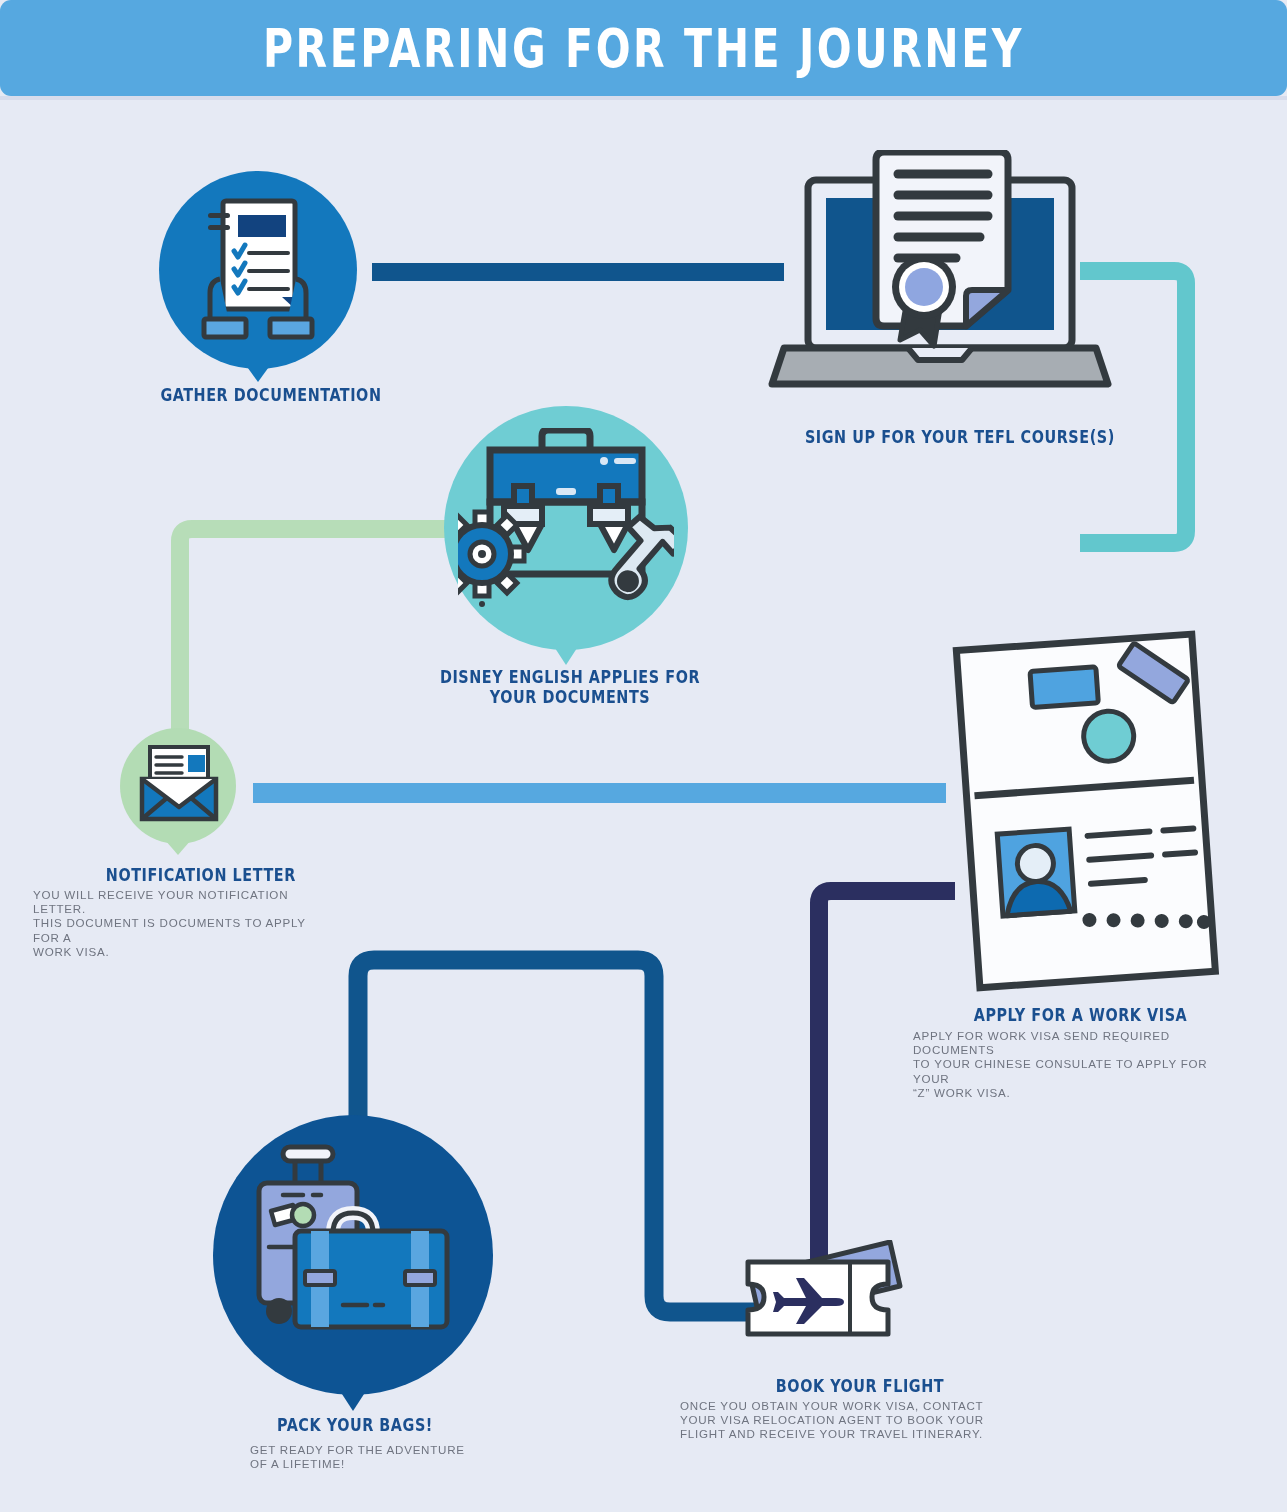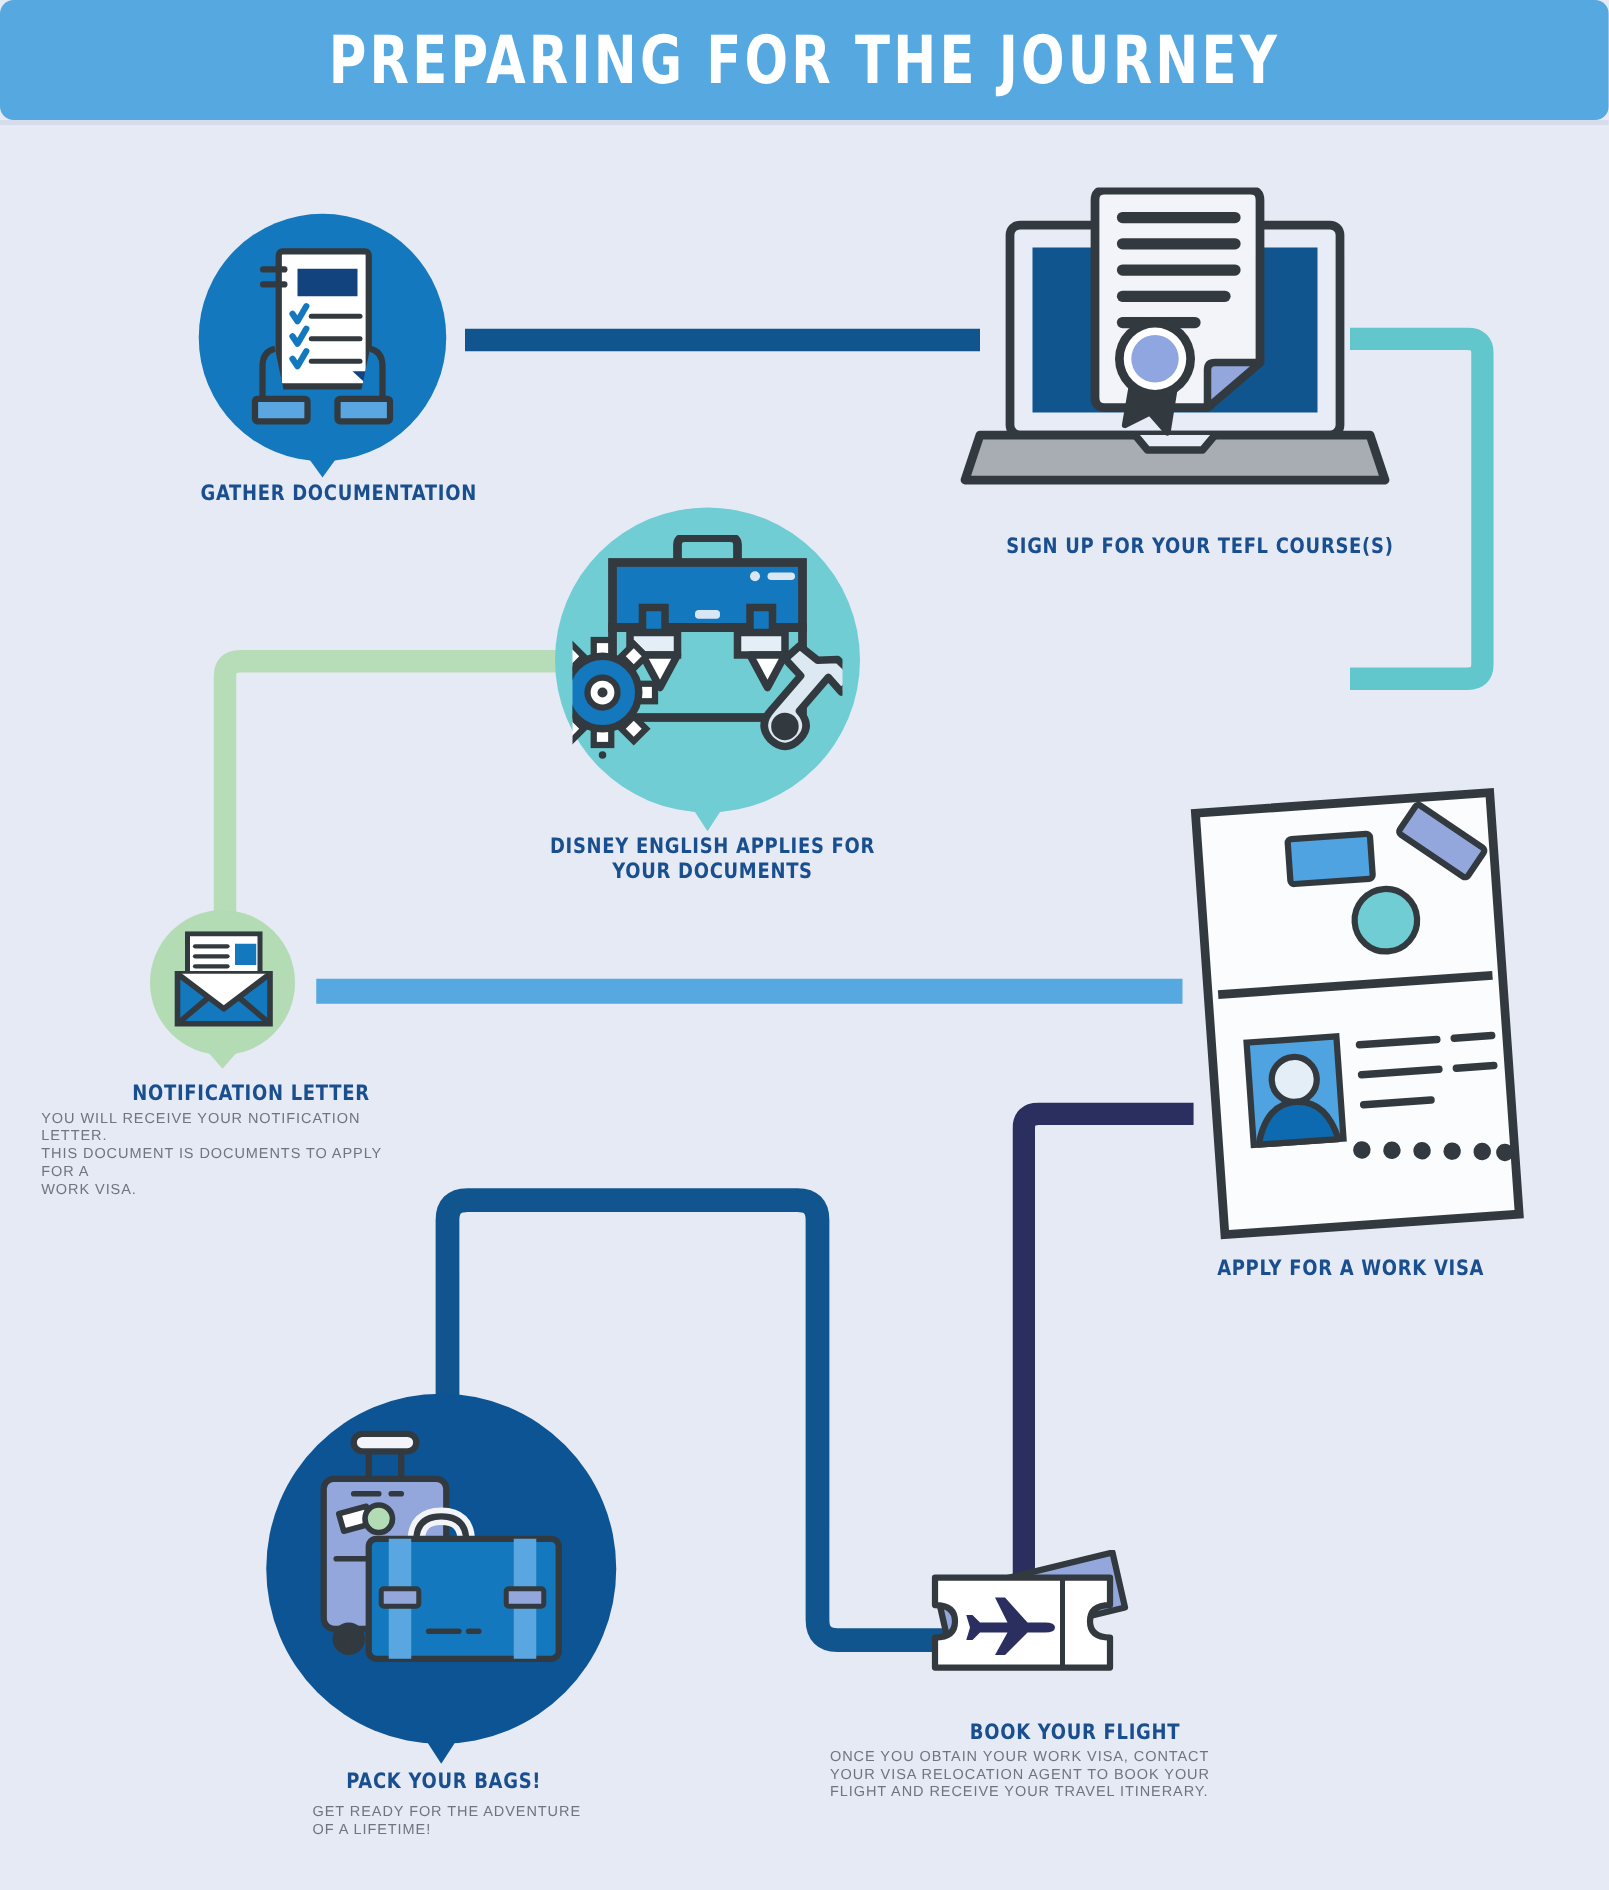--- a/index.html
+++ b/index.html
@@ -267,20 +267,23 @@
           <circle cx="166" cy="294" r="7"></circle>
           <circle cx="190" cy="296" r="7"></circle>
           <circle cx="214" cy="298" r="7"></circle>
           <circle cx="238" cy="300" r="7"></circle>
           <circle cx="256" cy="302" r="7"></circle>
         </g>
       </g>
     </svg>
 
     <div class="heading" style="left:65px; top:385px; width:290px;">APPLY FOR A WORK VISA</div>
+    <div class="body-text" style="left:13px; top:409px; width:330px;">APPLY FOR WORK VISA SEND REQUIRED DOCUMENTS
+TO YOUR CHINESE CONSULATE TO APPLY FOR YOUR
+“Z” WORK VISA.</div>
   </div>
 
   <div class="step" style="left:195px; top:1095px; width:350px; height:400px;">
     <div class="circle" style="left:18px; top:20px; width:280px; height:280px; background:#0d5494;"></div>
     <div class="pin" style="left:145px; top:296px; border-top:20px solid #0d5494;"></div>
 
     <svg class="icon-wrap" style="left:60px; top:48px; width:200px; height:210px;" viewBox="0 0 200 210">
 
       <rect x="28" y="4" width="50" height="14" rx="7" fill="#f2f4fa" stroke="#333a3f" stroke-width="5"></rect>
       <line x1="40" y1="18" x2="40" y2="40" stroke="#333a3f" stroke-width="5"></line>
@@ -323,18 +326,18 @@
 
       <path d="M 10 36 L 150 2 L 160 46 L 20 80 Z" fill="#93a7dd" stroke="#333a3f" stroke-width="5" stroke-linejoin="round"></path>
 
       <path d="M 8 22 L 148 22 L 148 44 Q 132 44 132 57 Q 132 70 148 70 L 148 94 L 8 94 L 8 70 Q 24 70 24 57 Q 24 44 8 44 Z" fill="#ffffff" stroke="#333a3f" stroke-width="5" stroke-linejoin="round"></path>
       <line x1="110" y1="24" x2="110" y2="92" stroke="#333a3f" stroke-width="4" stroke-dasharray="0"></line>
 
       <path d="M 44 58 L 66 58 L 56 38 L 64 38 L 82 58 L 96 58 Q 104 58 104 62 Q 104 66 96 66 L 82 66 L 64 84 L 56 84 L 66 66 L 44 66 L 38 72 L 33 72 L 36 62 L 33 52 L 38 52 Z" fill="#2b2f60"></path>
     </svg>
 
     <div class="heading" style="left:45px; top:136px; width:310px; text-align:center;">BOOK YOUR FLIGHT</div>
-    <div class="body-text" style="left:4px; top:159px; width:320px;">ONCE YOU OBTAIN YOUR WORK VISA, CONTACT
+    <div class="body-text" style="left:20px; top:159px; width:320px;">ONCE YOU OBTAIN YOUR WORK VISA, CONTACT
 YOUR VISA RELOCATION AGENT TO BOOK YOUR
 FLIGHT AND RECEIVE YOUR TRAVEL ITINERARY.</div>
   </div>
 
 </div>
 
 </body></html>

